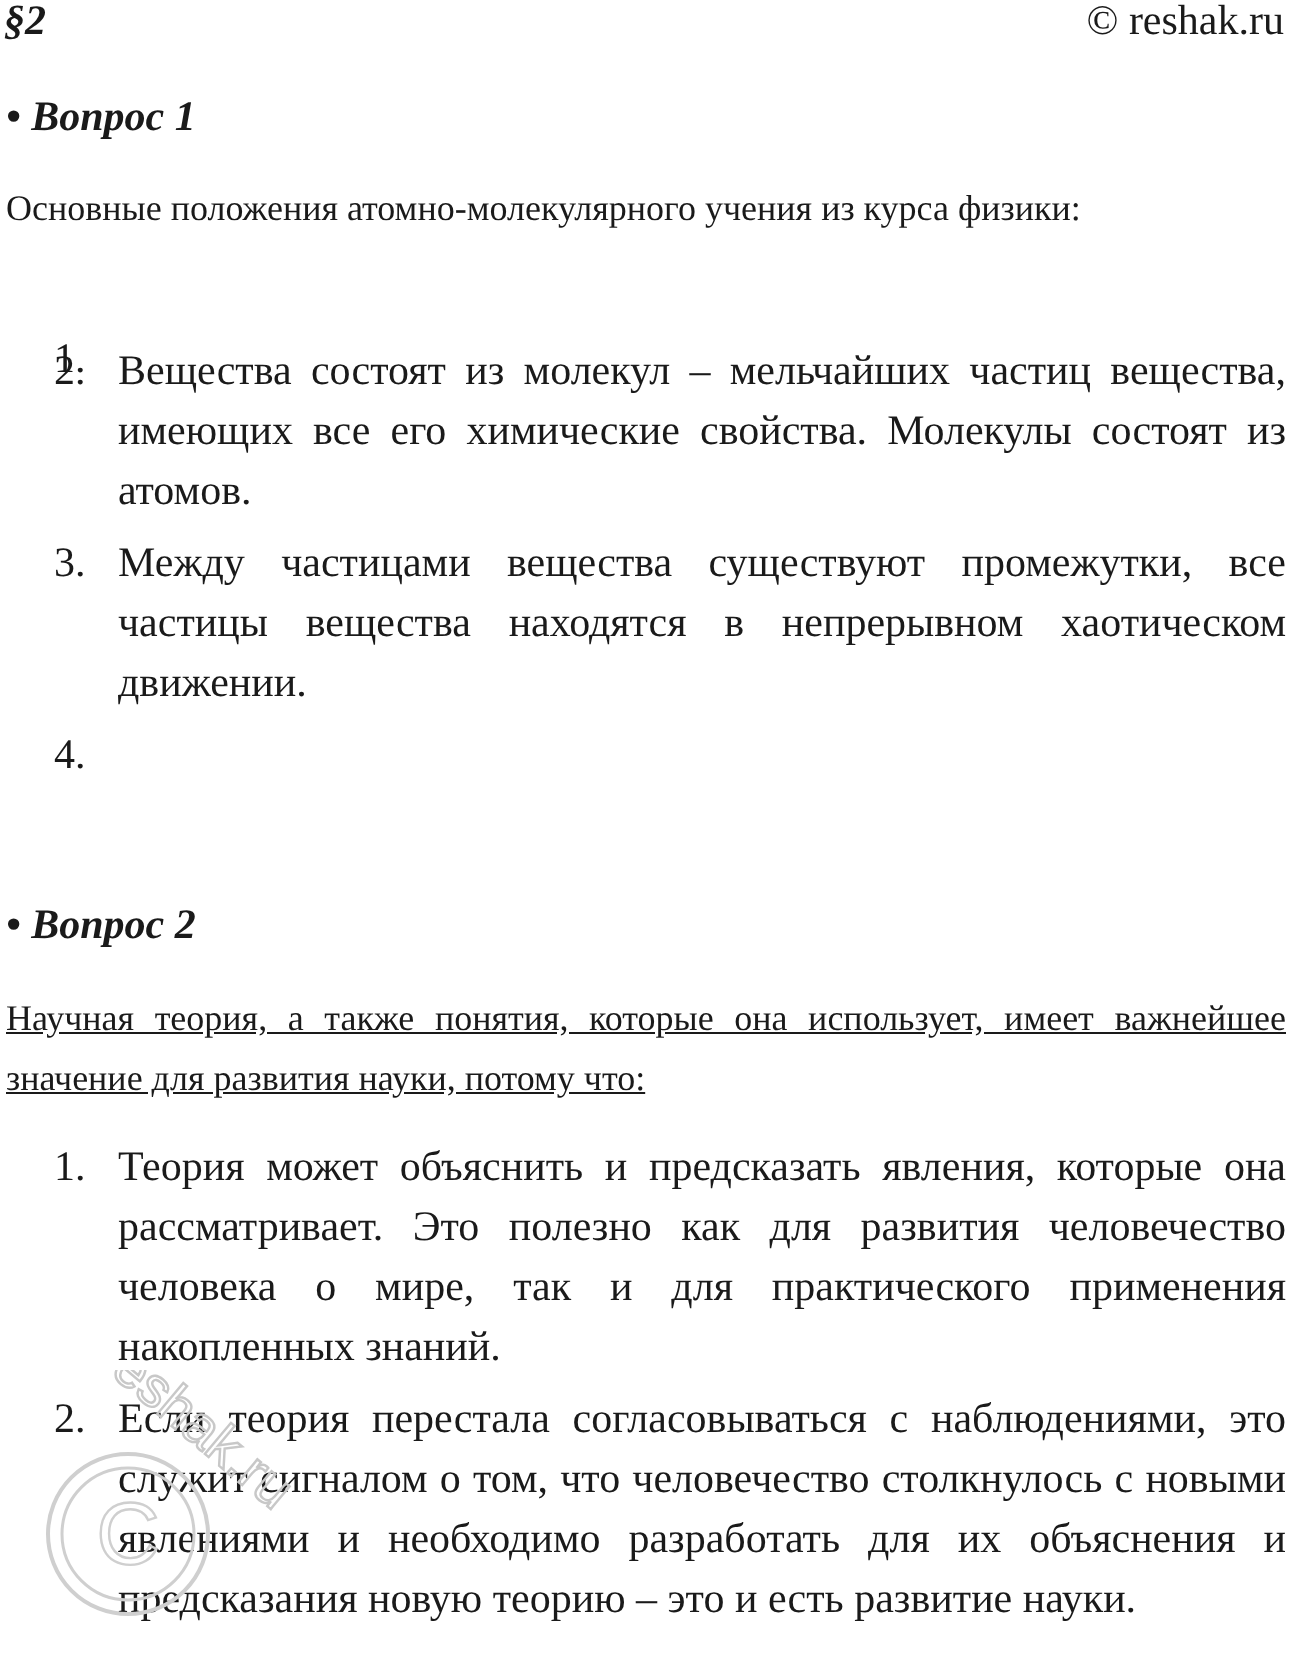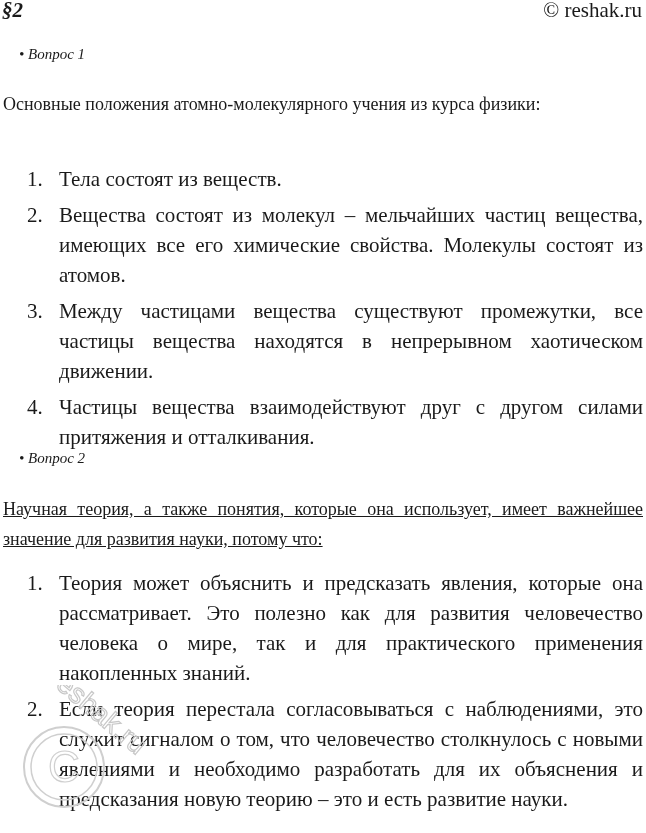--- a/index.html
+++ b/index.html
@@ -8,21 +8,21 @@
       font-family: "Liberation Serif", "DejaVu Serif", serif;
       color: #1a1a1a;
     }
     .header {
       position: absolute; top: 0; left: 0; right: 0; height: 26px;
       font-size: 21px;
     }
     .header .left { position: absolute; left: 2px; top: -2px; font-style: italic; font-weight: bold; }
     .header .right { position: absolute; right: 4px; top: -2px; }
     .q-title {
-      position: absolute; left: 3px; font-size: 15px; font-weight: normal; font-style: italic; margin-left: 16px;
+      position: absolute; left: 3px; font-size: 21px; font-weight: bold; font-style: italic;
     }
     .para {
       position: absolute; left: 3px; right: 3px; font-size: 18px; line-height: 30px;
       text-align: justify;
     }
     .para.last-left { text-align-last: left; }
     ol.list {
       position: absolute; left: 0; right: 3px; margin: 0; padding: 0; list-style: none;
       font-size: 21px; line-height: 30px;
     }
@@ -41,33 +41,31 @@
   <span class="right">© reshak.ru</span>
 </div>
 
 <div class="q-title" style="top:46px;">• Вопрос 1</div>
 
 <div class="para last-left" style="top:89px;">Основные положения атомно-молекулярного учения из курса физики:</div>
 
 <ol class="list" style="top:164px;">
   <li>
     <span class="num">1.</span>
-    <span>Тела состоят из веществ.</span>
   </li>
   <li>
     <span class="num">2.</span>
     <span>Вещества состоят из молекул – мельчайших частиц вещества, имеющих все его химические свойства. Молекулы состоят из атомов.</span>
   </li>
   <li>
     <span class="num">3.</span>
     <span>Между частицами вещества существуют промежутки, все частицы вещества находятся в непрерывном хаотическом движении.</span>
   </li>
   <li>
     <span class="num">4.</span>
-    <span>Частицы вещества взаимодействуют друг с другом силами притяжения и отталкивания.</span>
   </li>
 </ol>
 
 <div class="q-title" style="top:450px;text-align:center;">• Вопрос 2</div>
 
 <div class="para last-left" style="top:494px;text-decoration:underline;">Научная теория, а также понятия, которые она использует, имеет важнейшее значение для развития науки, потому что:</div>
 
 <ol class="list" style="top:568px;">
   <li>
     <span class="num">1.</span>

